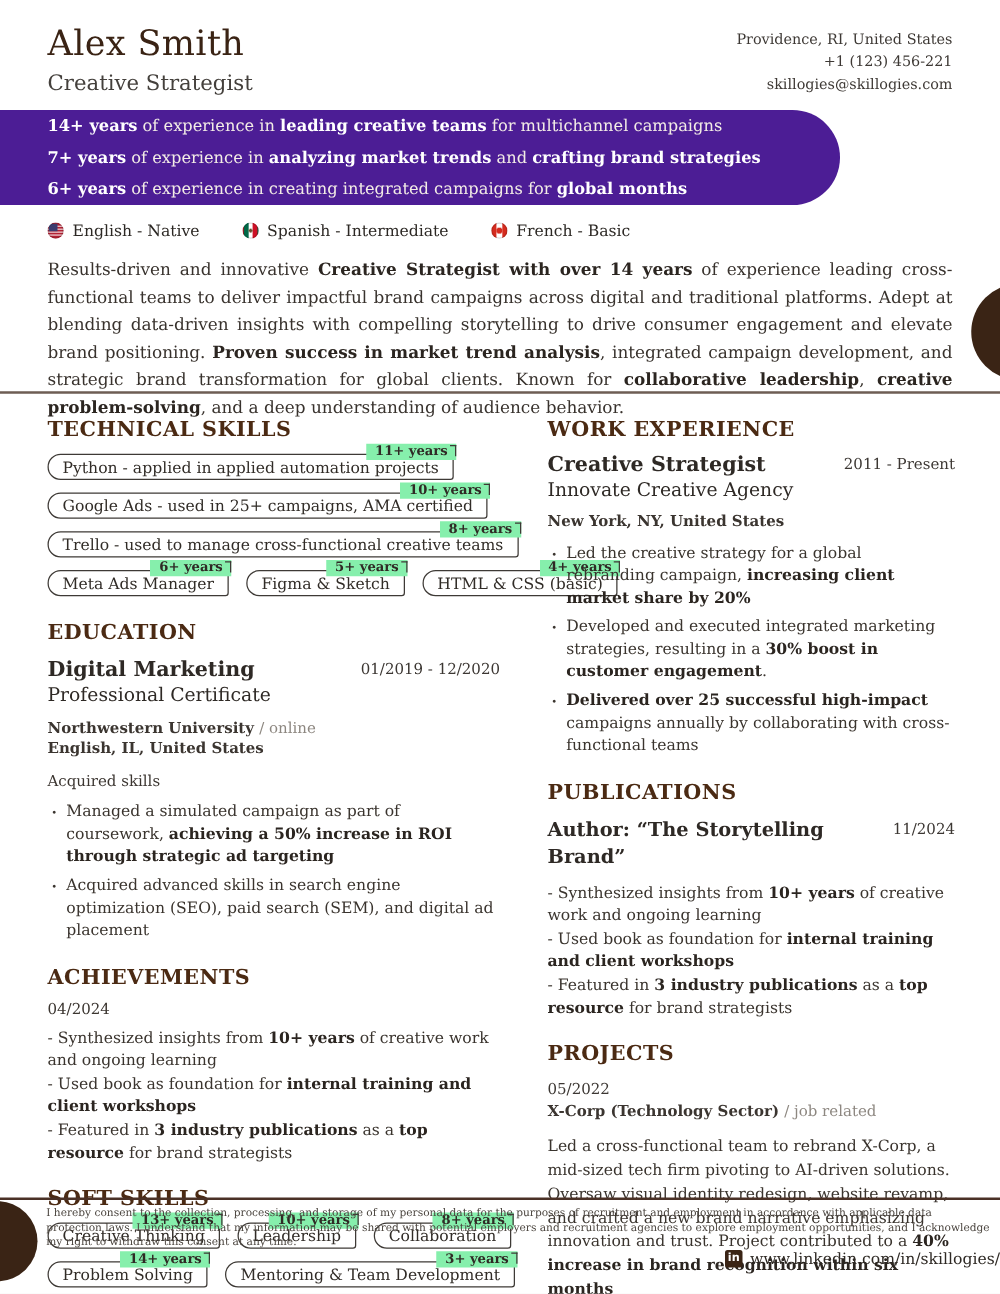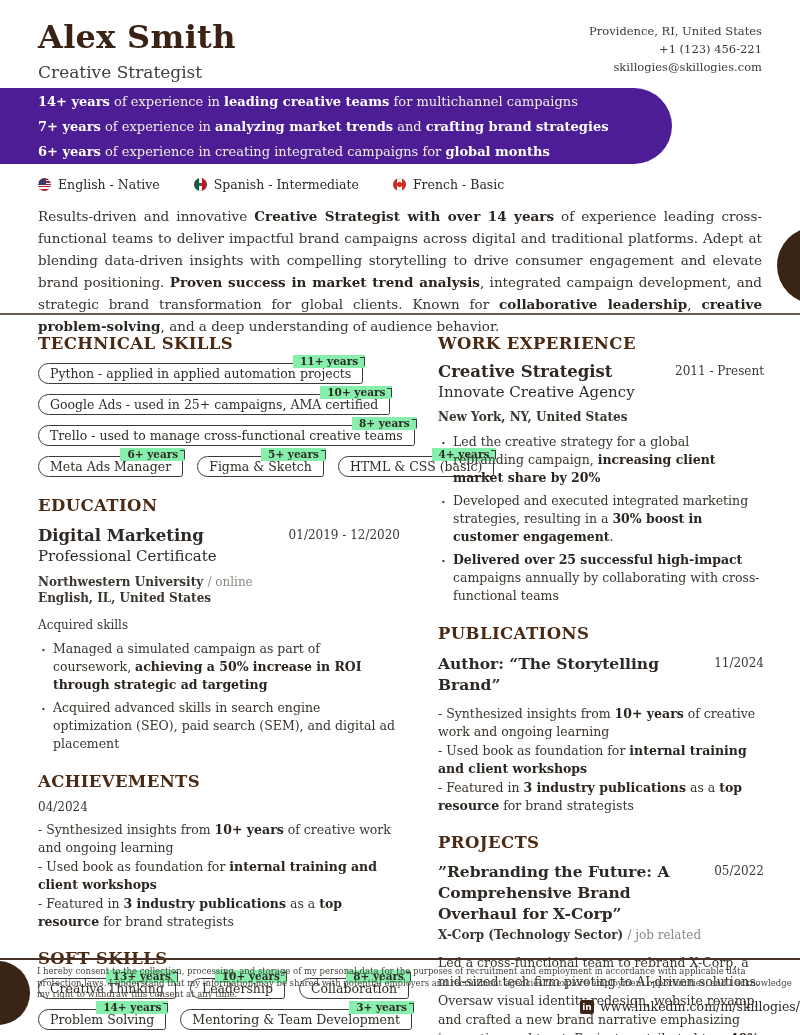--- a/index.html
+++ b/index.html
@@ -1,21 +1,21 @@
 <!DOCTYPE html>
 <html><head>
 <meta charset="utf-8">
 <style>
   * { margin:0; padding:0; box-sizing:border-box; }
   body { background:#e8e8e8; font-family:"DejaVu Serif", serif; }
   .page { position:relative; width:800px; height:1035px; background:#ffffff; overflow:hidden; }
 
   
   .header { position:absolute; top:18px; left:38px; right:38px; display:flex; justify-content:space-between; }
-  .name { font-size:32px; font-weight:bold; color:#3a2314; letter-spacing:0.3px; }
+  .name { font-size:28px; font-weight:normal; color:#3a2314; letter-spacing:0.3px; }
   .job-title { font-size:17px; color:#44403c; margin-top:6px; }
   .contact { text-align:right; font-size:11.5px; color:#3d3834; line-height:18px; padding-top:4px; }
 
   
   .banner { position:absolute; top:88px; left:0; width:672px; height:76px; background:#4c1d95;
             border-radius:0 38px 38px 0; display:flex; flex-direction:column; justify-content:center;
             padding-left:38px; }
   .banner p { font-size:13px; line-height:25px; color:#f3ece6; }
   .banner b { color:#ffffff; }
 
@@ -258,21 +258,20 @@
       <div style="margin-top:10px;">
         <p class="dash"><span>- Synthesized insights from </span><b>10+ years</b><span> of creative work and ongoing learning</span></p>
         <p class="dash"><span>- Used book as foundation for </span><b>internal training and client workshops</b></p>
         <p class="dash"><span>- Featured in </span><b>3 industry publications</b><span> as a </span><b>top resource</b><span> for brand strategists</span></p>
       </div>
     </div>
 
     <div class="sec">
       <div class="section-title">PROJECTS</div>
       <div class="entry-head" style="margin-top:9px;">
-        <div class="entry-title" style="font-size:15.5px; width:245px;">”Rebranding the Future: A Comprehensive Brand Overhaul for X-Corp”</div>
         <div class="entry-date">05/2022</div>
       </div>
       <div class="org-line" style="margin-top:3px;">
         <span>X-Corp (Technology Sector)</span>
         <span class="org-mode">/ job related</span>
       </div>
       <p class="para rich"><span>Led a cross-functional team to rebrand X-Corp, a mid-sized tech firm pivoting to AI-driven solutions. Oversaw visual identity redesign, website revamp, and crafted a new brand narrative emphasizing innovation and trust. Project contributed to a </span><b>40% increase in brand recognition within six months</b></p>
     </div>
 
   </div>

